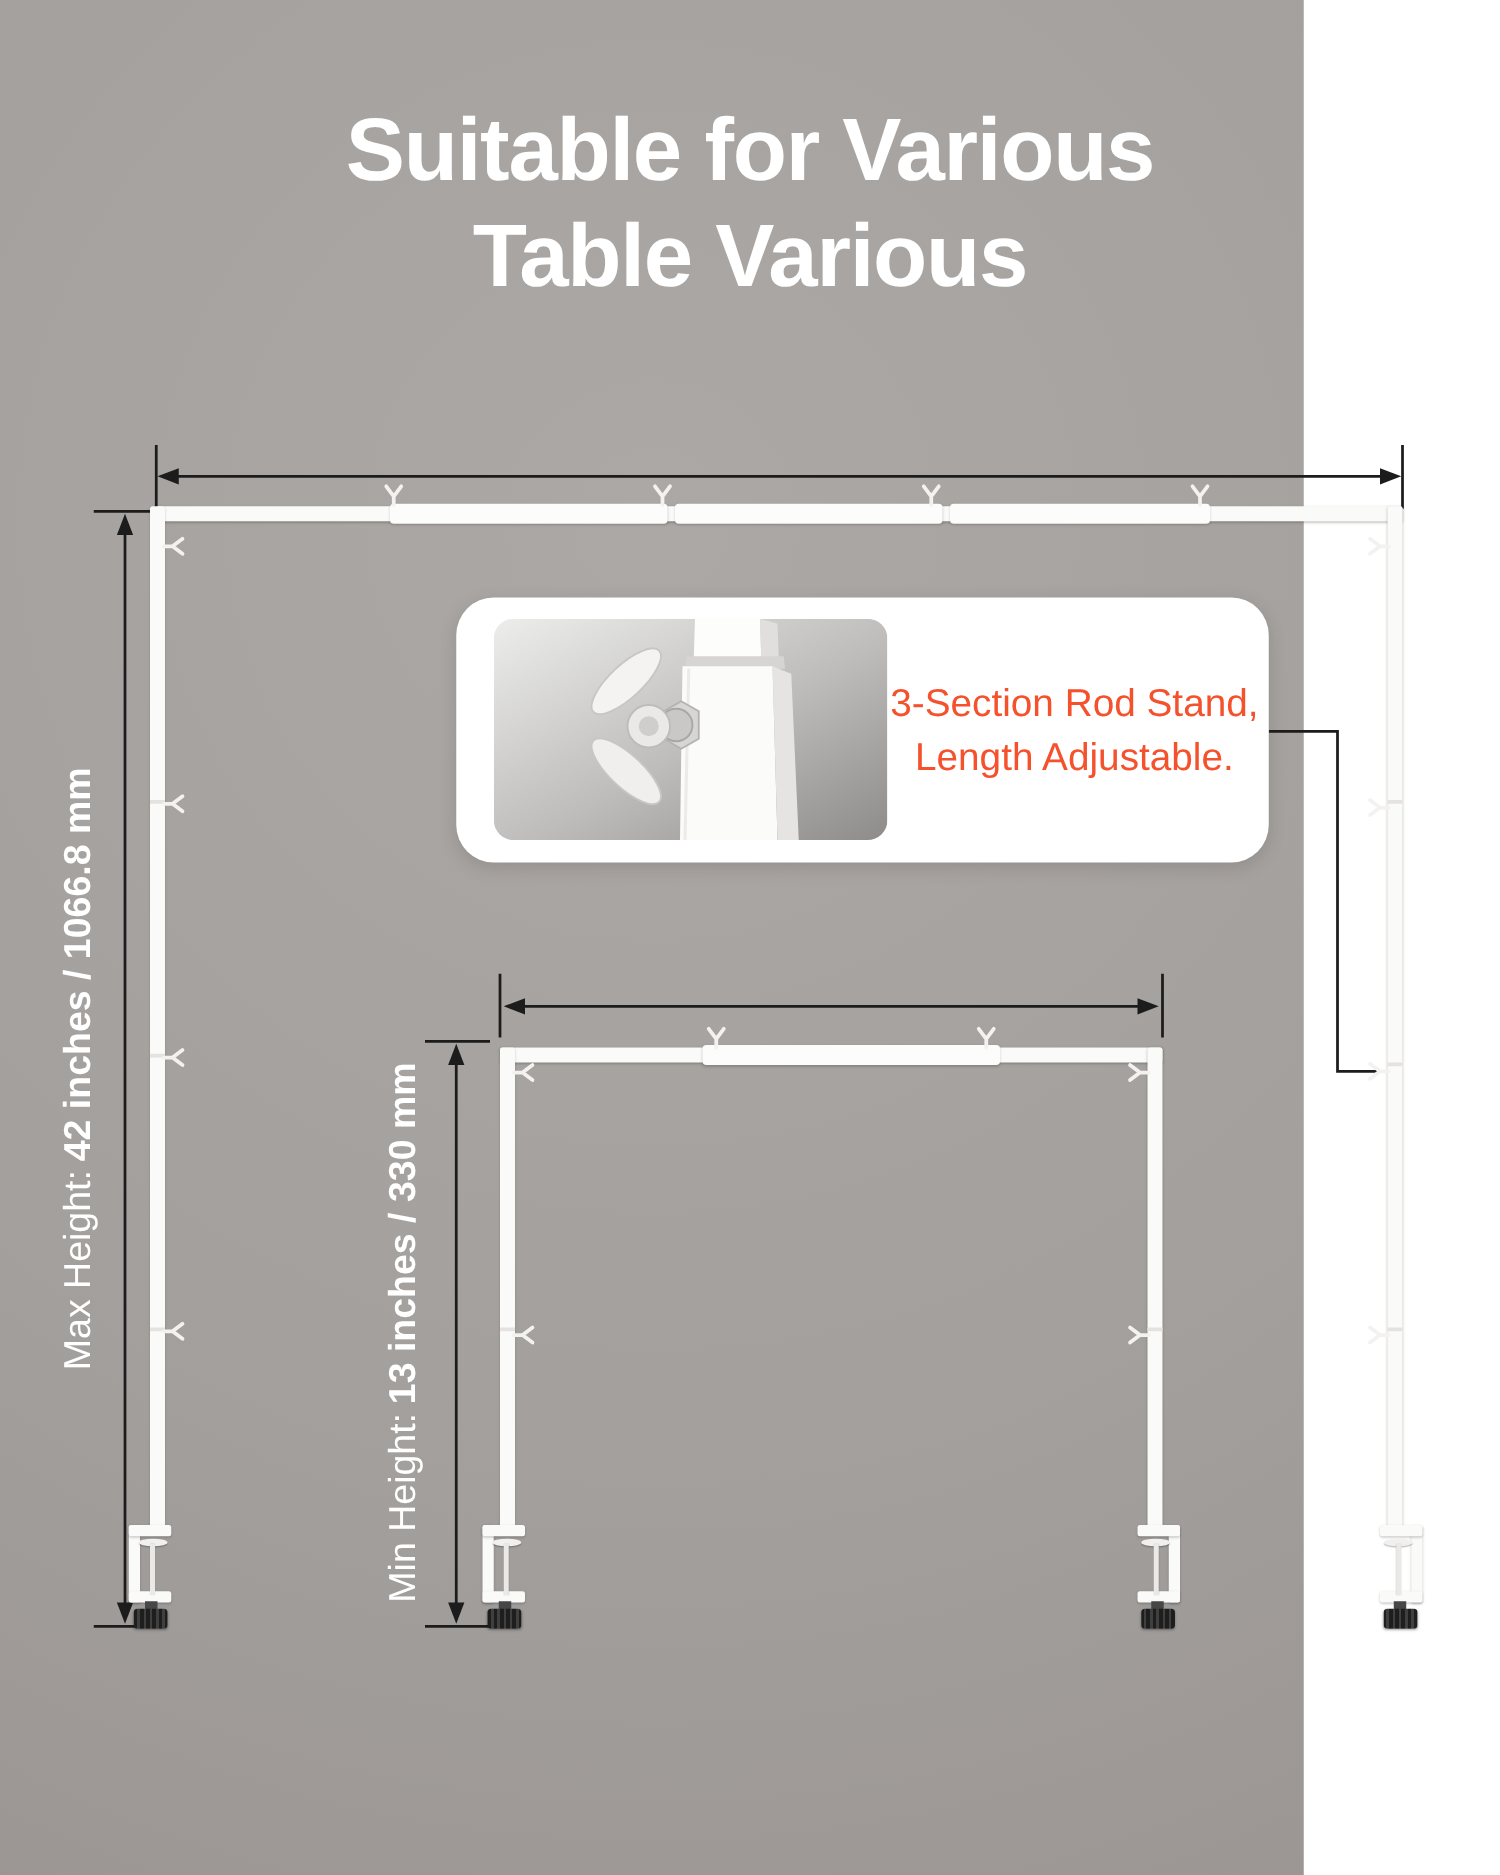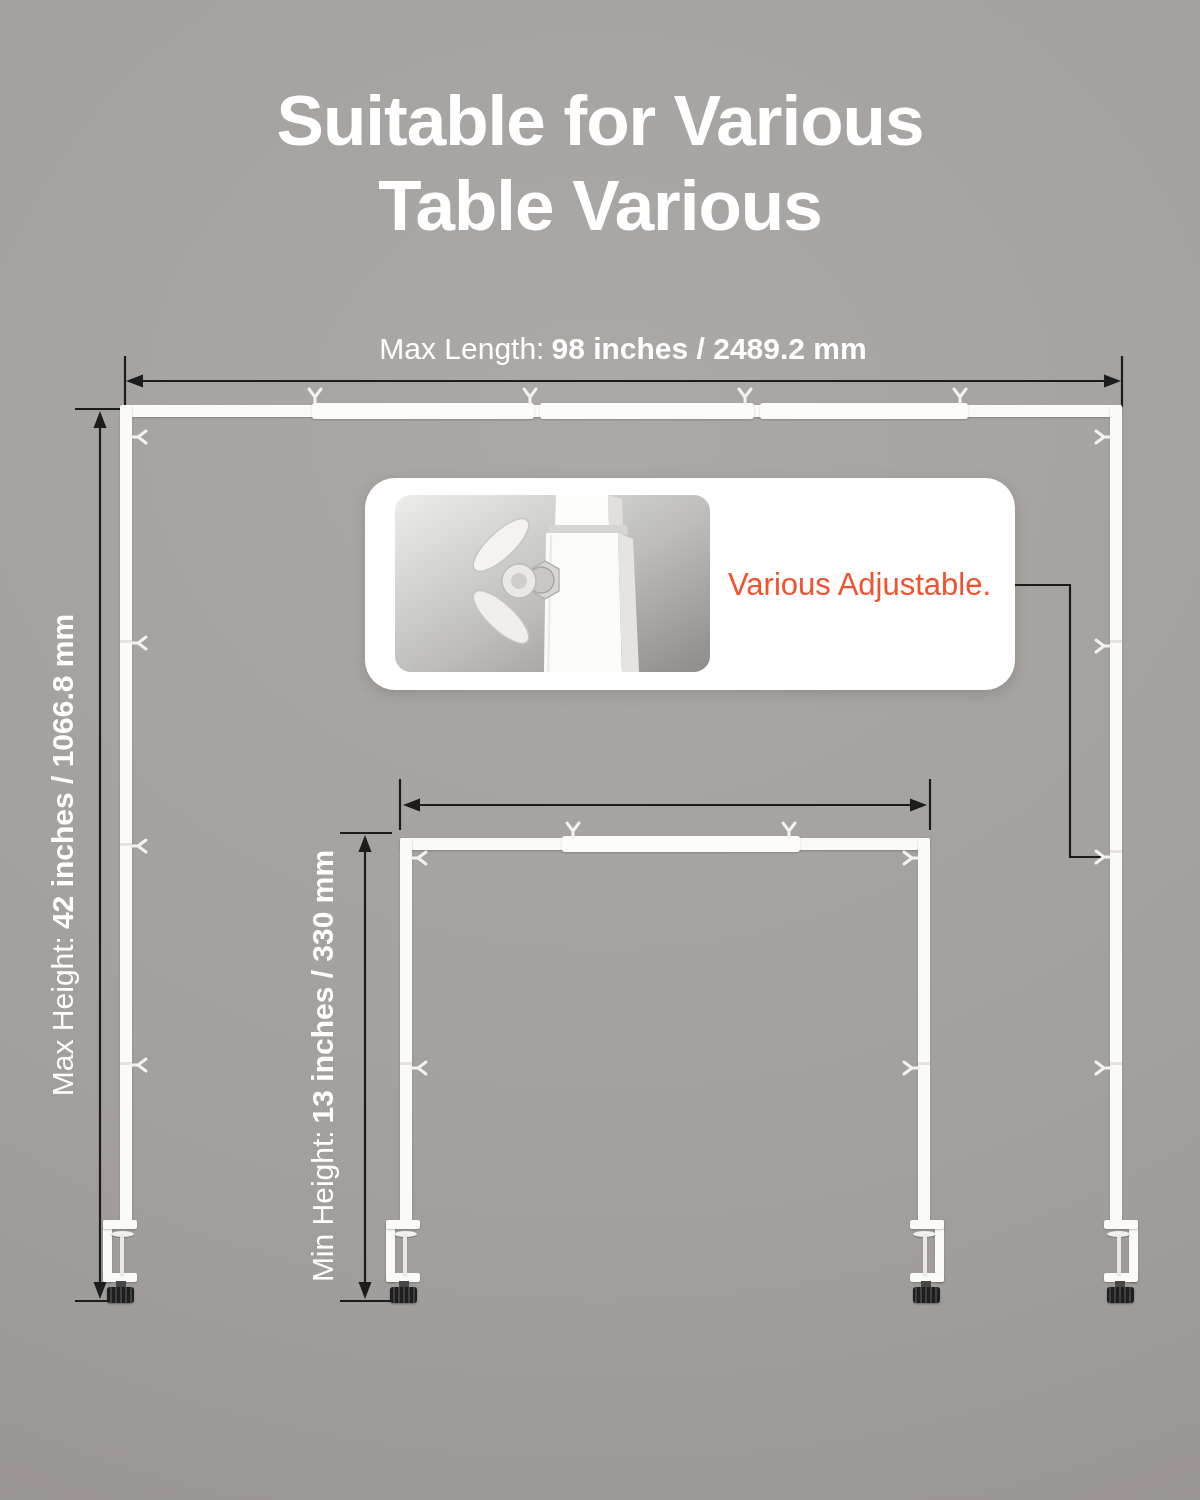--- a/index.html
+++ b/index.html
@@ -11,21 +11,21 @@
     --knob-black:#232323;
     --title-text:#FFFFFF;
   }
   *{margin:0;padding:0;box-sizing:border-box;}
   html,body{width:1200px;height:1500px;}
   body{
     font-family:"Liberation Sans","DejaVu Sans",sans-serif;
     overflow:hidden;
   }
   .canvas{
-    position:relative;width:1200px;height:1500px;
+    position:relative;width:1043px;height:1500px;
     background:radial-gradient(140% 95% at 50% 28%, var(--bg-center) 0%, #A39F9C 55%, var(--bg-edge) 100%);
   }
   
   .title{
     position:absolute;left:0;top:78px;width:1200px;
     text-align:center;color:var(--title-text);
     font-weight:800;font-size:71px;line-height:1.2;letter-spacing:-1px;
   }
   
   .overlay{position:absolute;left:0;top:0;width:1200px;height:1500px;pointer-events:none;}
@@ -120,23 +120,20 @@
 
     <line x1="340" y1="833" x2="392" y2="833"></line>
     <line x1="340" y1="1301" x2="392" y2="1301"></line>
     <line x1="365" y1="850" x2="365" y2="1285"></line>
     <polygon points="365,835 358.5,852 371.5,852"></polygon>
     <polygon points="365,1299 358.5,1282 371.5,1282"></polygon>
 
     <polyline points="1015,585 1070,585 1070,857 1103,857"></polyline>
   </svg>
 
-  <div class="dim-label h" style="left:623px;top:332px;">
-    <span>Max Length:</span><span class="val">98 inches / 2489.2 mm</span>
-  </div>
   <div class="dim-label v" style="left:63px;top:855px;">
     <span>Max Height:</span><span class="val">42 inches / 1066.8 mm</span>
   </div>
   <div class="dim-label v" style="left:323px;top:1066px;">
     <span>Min Height:</span><span class="val">13 inches / 330 mm</span>
   </div>
 
   <div class="rod" style="left:125px;top:405px;width:997px;height:12px;"></div>
   <div class="sleeve" style="left:312px;top:403px;width:222px;height:16px;"></div>
   <div class="sleeve" style="left:540px;top:403px;width:214px;height:16px;"></div>
@@ -315,17 +312,18 @@
         <circle cx="146" cy="85" r="13" fill="#C9C8C6" stroke="#A8A7A5" stroke-width="1.5"></circle>
 
         <ellipse cx="106" cy="50" rx="36" ry="13" transform="rotate(-43 106 50)" fill="#F4F3F2" stroke="#C7C6C4" stroke-width="1.5"></ellipse>
         <ellipse cx="106" cy="122" rx="36" ry="13" transform="rotate(43 106 122)" fill="#F0EFEE" stroke="#C7C6C4" stroke-width="1.5"></ellipse>
 
         <circle cx="124" cy="86" r="17" fill="#EAE9E7" stroke="#BDBCBA" stroke-width="1.5"></circle>
         <circle cx="124" cy="86" r="8" fill="#CFCECC"></circle>
       </svg>
     </div>
     <div class="callout-text">
-      <div>Various Adjustable.</div>
+      <div>3-Section Rod Stand,</div>
+      <div>Length Adjustable.</div>
     </div>
   </div>
 
 </div>
 
 </body></html>

